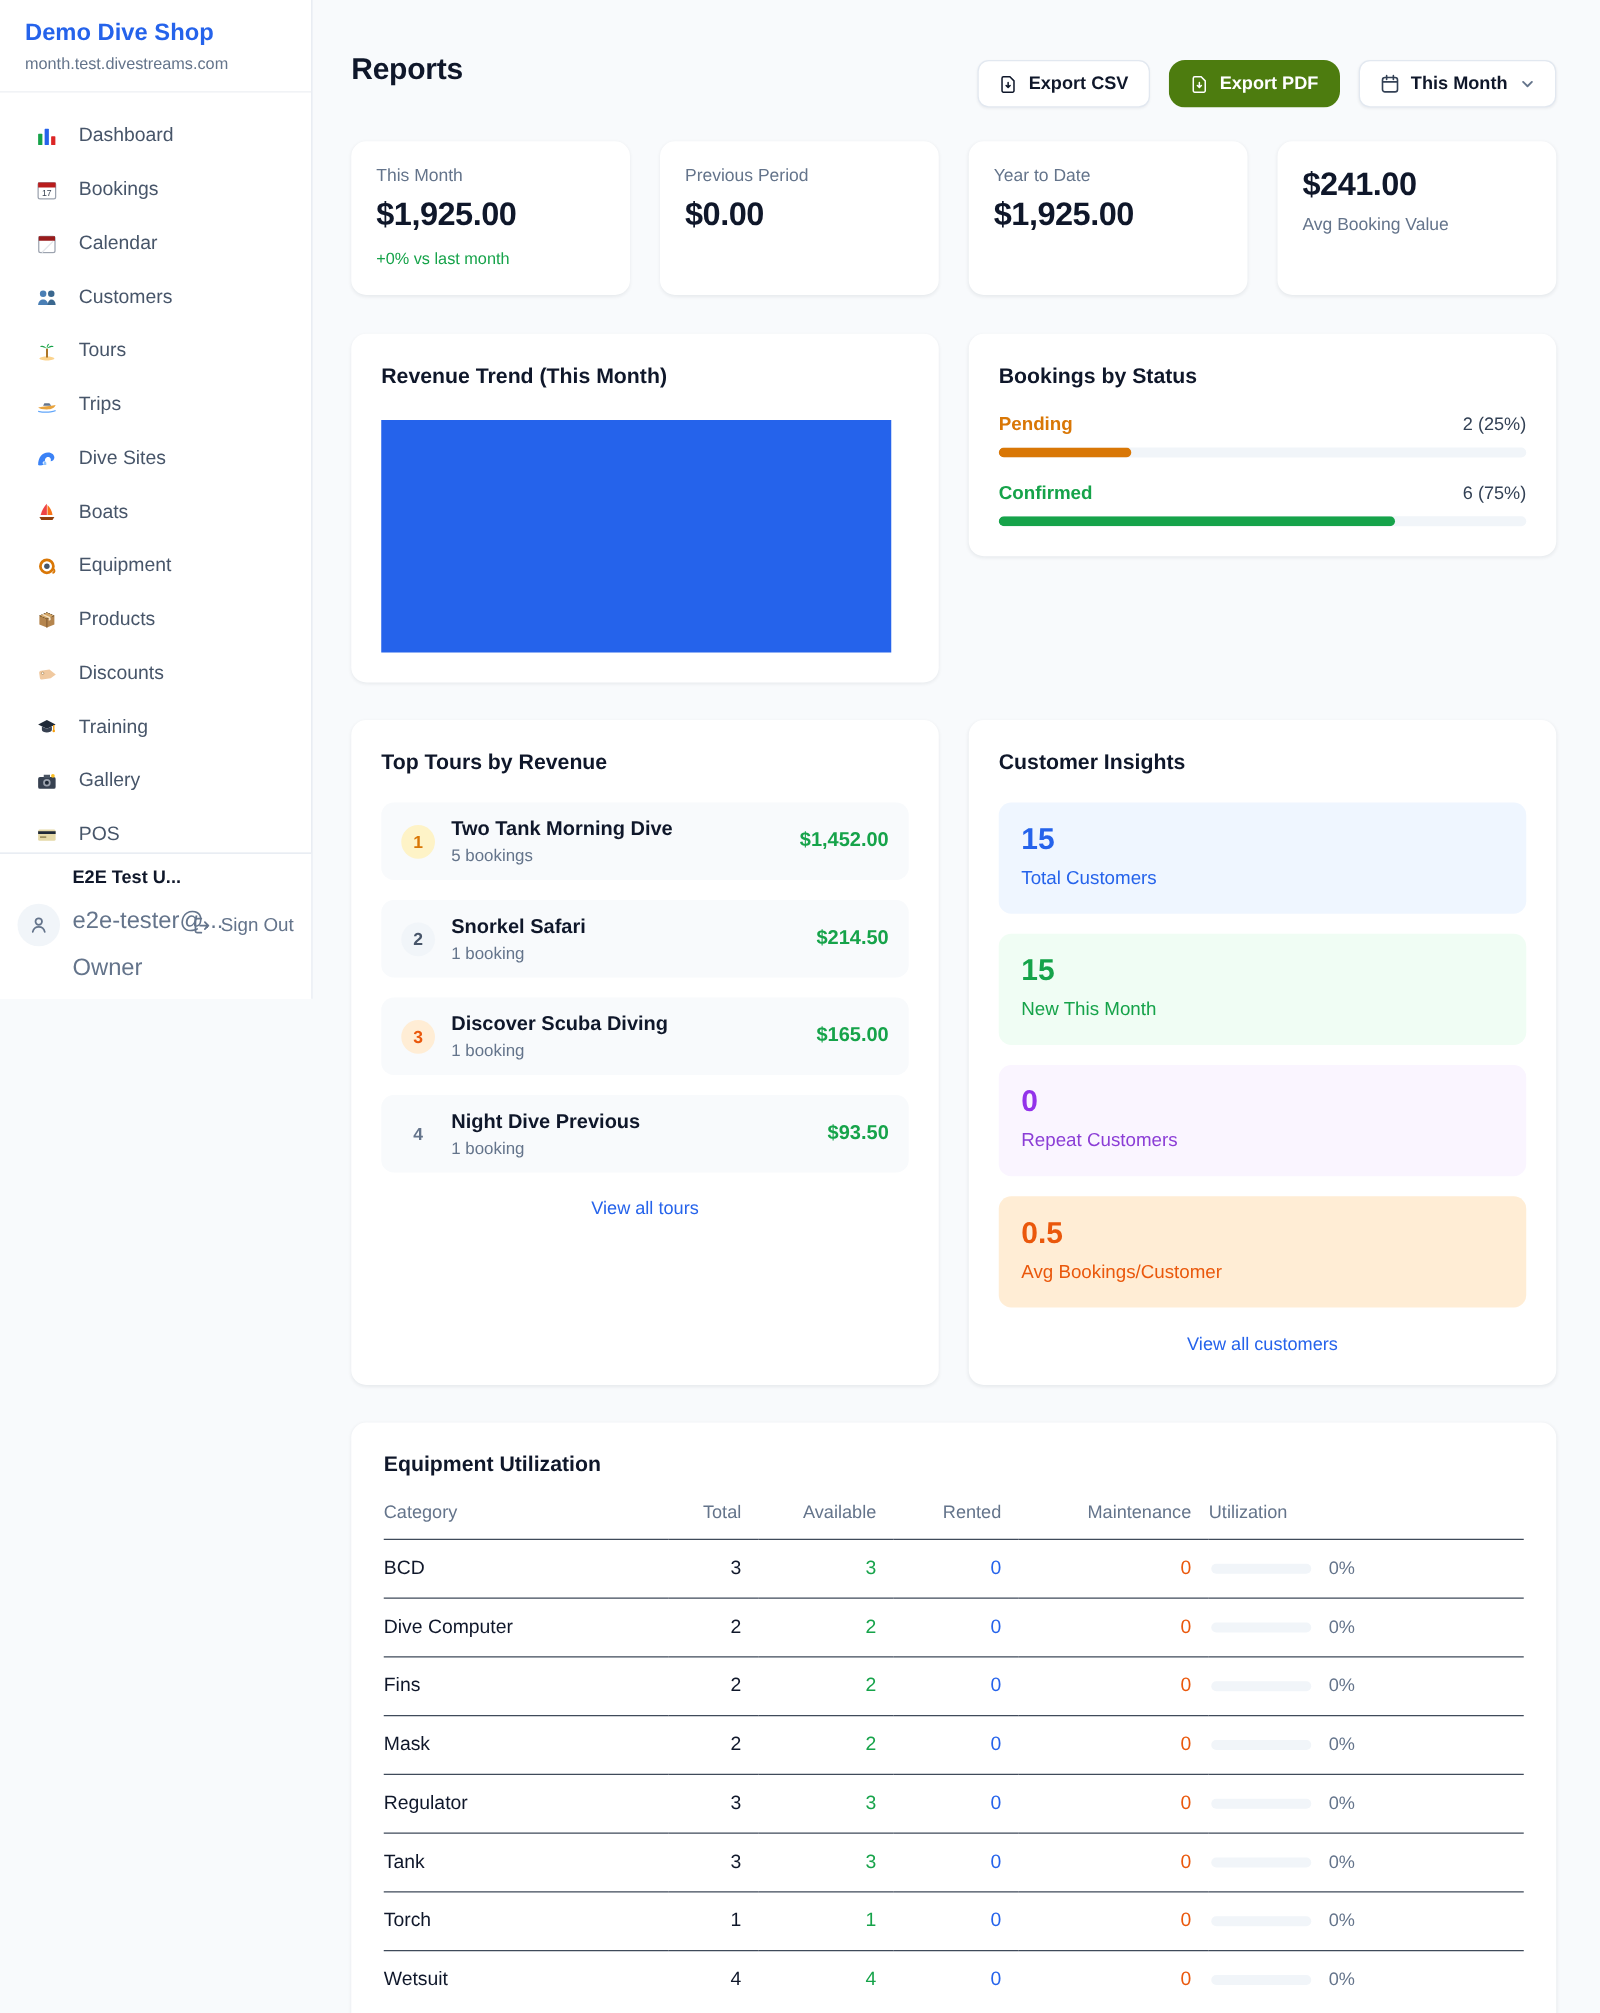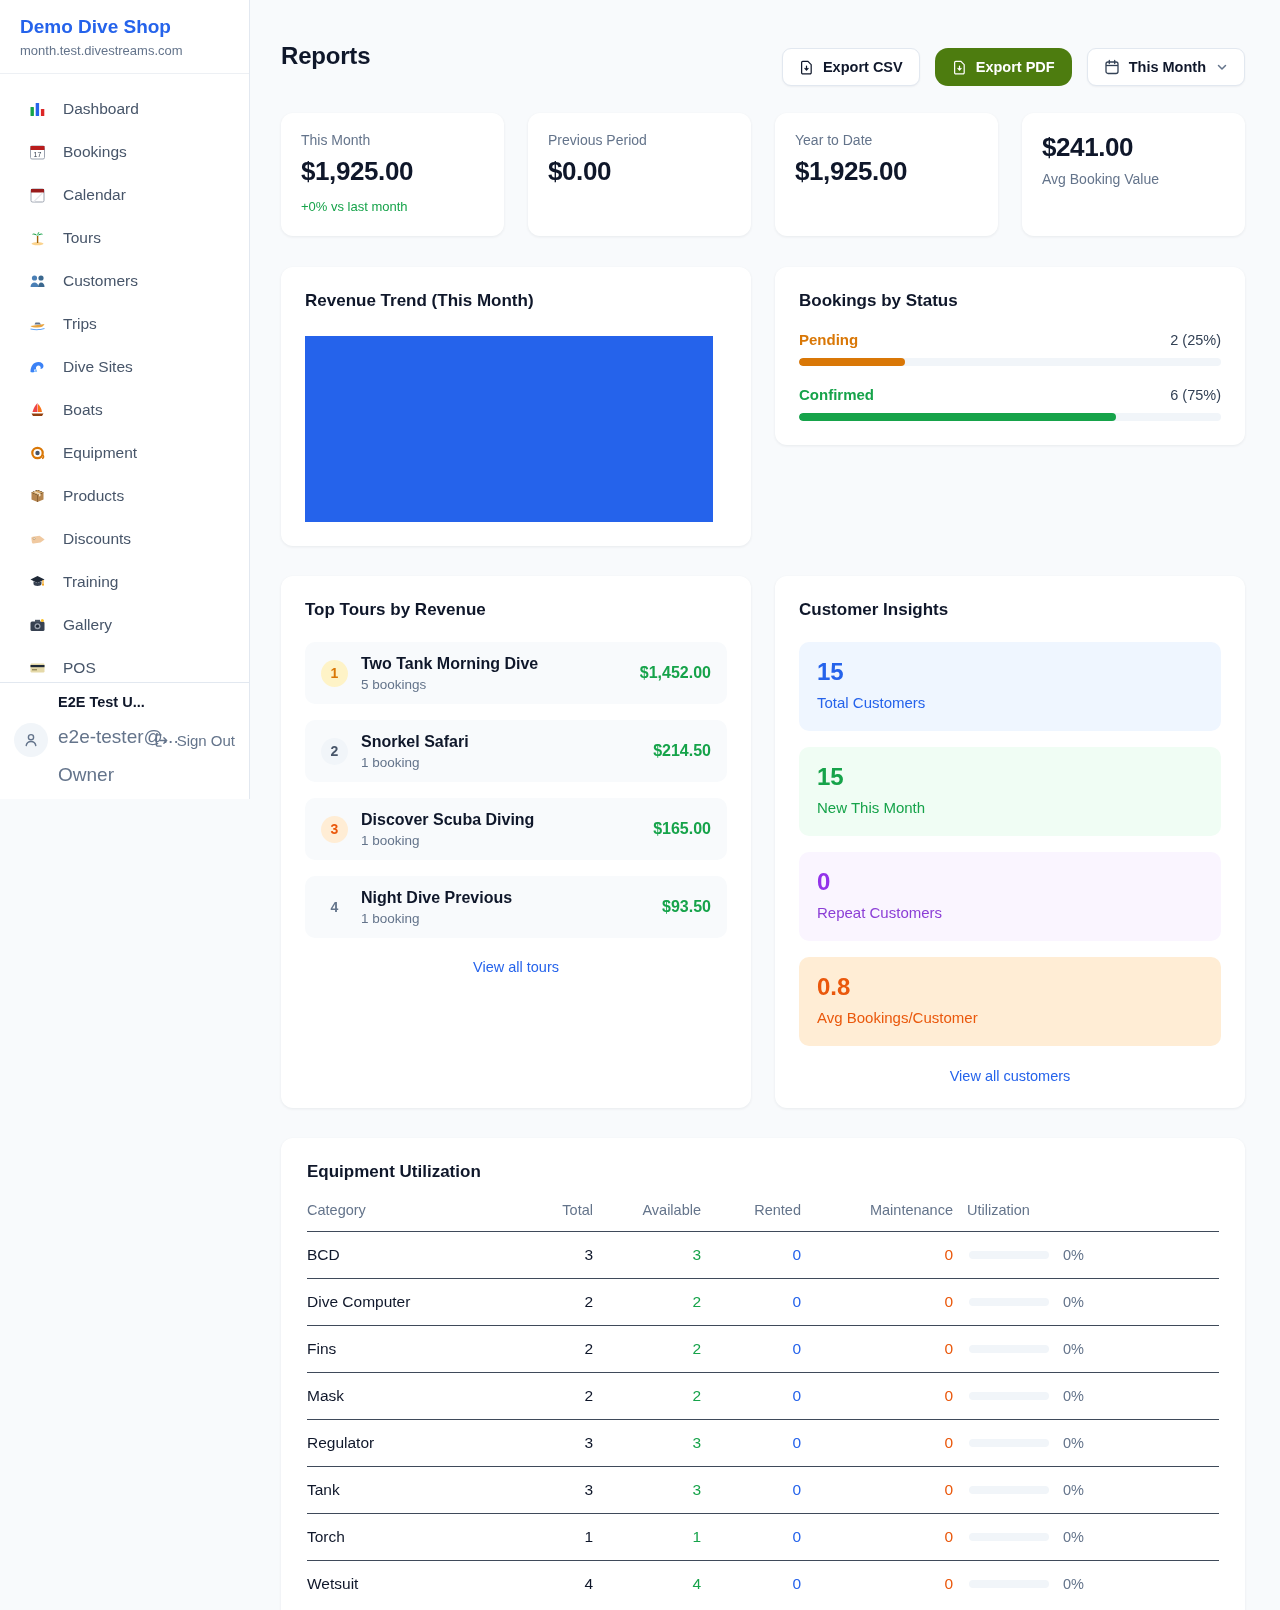--- a/index.html
+++ b/index.html
@@ -160,39 +160,39 @@
               <rect x="1.5" y="2" width="13" height="13" rx="1.5" fill="#fff" stroke="#9ca3af"></rect>
               <path d="M1.5 2h13v3.5h-13z" fill="#991b1b"></path>
               <path d="M4 15L13 6" stroke="#e5e7eb" stroke-width="1.2"></path>
             </svg>
           </span>
         <span>Calendar</span>
       </div>
       <div class="nav-item">
         <span class="nav-icon">
             <svg width="17" height="16" viewBox="0 0 16 16">
+              <circle cx="5" cy="5" r="2.6" fill="#4a7fb5"></circle>
+              <circle cx="11.5" cy="5" r="2.6" fill="#3b688f"></circle>
+              <path d="M1 14c0-3 2-4.5 4-4.5S9 11 9 14z" fill="#4a7fb5"></path>
+              <path d="M8.5 14c.2-2.6 1.6-4.5 3-4.5 2 0 3.5 1.5 3.5 4.5z" fill="#3b688f"></path>
+            </svg>
+          </span>
+        <span>Customers</span>
+      </div>
+      <div class="nav-item">
+        <span class="nav-icon">
+            <svg width="17" height="16" viewBox="0 0 16 16">
               <path d="M2 13.5c1.5-1.8 10.5-1.8 12 0 0 1-2.5 1.8-6 1.8s-6-.8-6-1.8z" fill="#fbd38d"></path>
               <rect x="7.4" y="6" width="1.4" height="7" fill="#a16207"></rect>
               <path d="M8 6C6 3 3.5 3 2.5 4.5 5 4.5 6.5 5 8 6z" fill="#22a24a"></path>
               <path d="M8 6c2-3 4.5-3 5.5-1.5C11 4.5 9.5 5 8 6z" fill="#16a34a"></path>
               <path d="M8 6C7.5 3.5 8.5 2 10 2c-.8 1.2-1.2 2.5-2 4z" fill="#2fb35b"></path>
             </svg>
           </span>
         <span>Tours</span>
-      </div>
-      <div class="nav-item">
-        <span class="nav-icon">
-            <svg width="17" height="16" viewBox="0 0 16 16">
-              <circle cx="5" cy="5" r="2.6" fill="#4a7fb5"></circle>
-              <circle cx="11.5" cy="5" r="2.6" fill="#3b688f"></circle>
-              <path d="M1 14c0-3 2-4.5 4-4.5S9 11 9 14z" fill="#4a7fb5"></path>
-              <path d="M8.5 14c.2-2.6 1.6-4.5 3-4.5 2 0 3.5 1.5 3.5 4.5z" fill="#3b688f"></path>
-            </svg>
-          </span>
-        <span>Customers</span>
       </div>
       <div class="nav-item">
         <span class="nav-icon">
             <svg width="17" height="16" viewBox="0 0 16 16">
               <path d="M1 10c4-1 10-1 14-2-1 2.5-3 3.5-7 3.5-3.5 0-6-.5-7-1.5z" fill="#e8a33d"></path>
               <path d="M5 8.5l1-2h4l1.5 2z" fill="#64748b"></path>
               <path d="M1 12.5c5 1 9 1 14-.5v1c-5 1.5-9 1.5-14 .5z" fill="#60a5fa"></path>
             </svg>
           </span>
         <span>Trips</span>
@@ -438,21 +438,21 @@
           </div>
           <div class="tile green">
             <div class="tile-value">15</div>
             <div class="tile-label">New This Month</div>
           </div>
           <div class="tile purple">
             <div class="tile-value">0</div>
             <div class="tile-label">Repeat Customers</div>
           </div>
           <div class="tile orange">
-            <div class="tile-value">0.8</div>
+            <div class="tile-value">0.5</div>
             <div class="tile-label">Avg Bookings/Customer</div>
           </div>
         </div>
         <a class="view-all insights-viewall">View all customers</a>
       </div>
     </div>
 
     <div class="card equip-card">
       <div class="panel-title">Equipment Utilization</div>
       <table>

